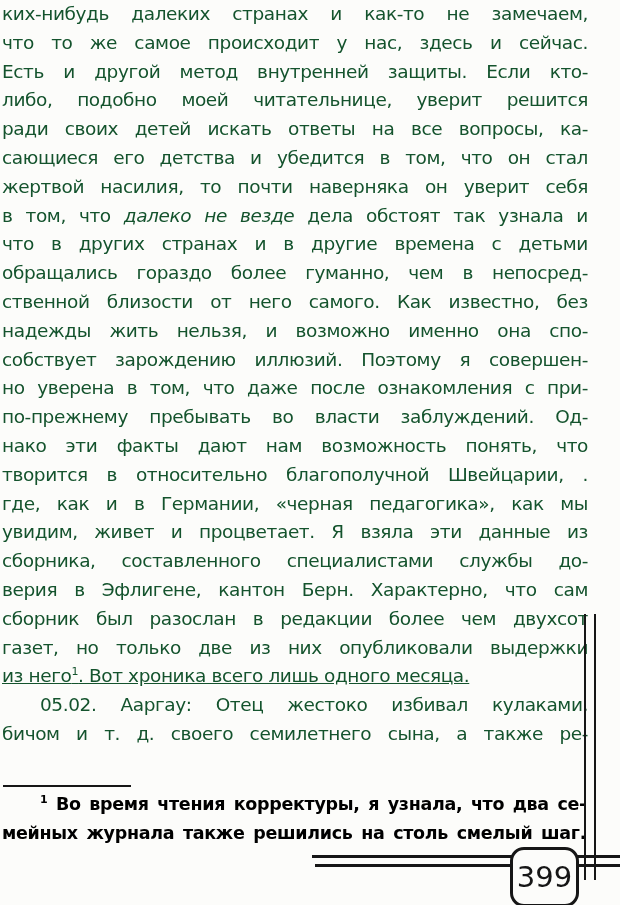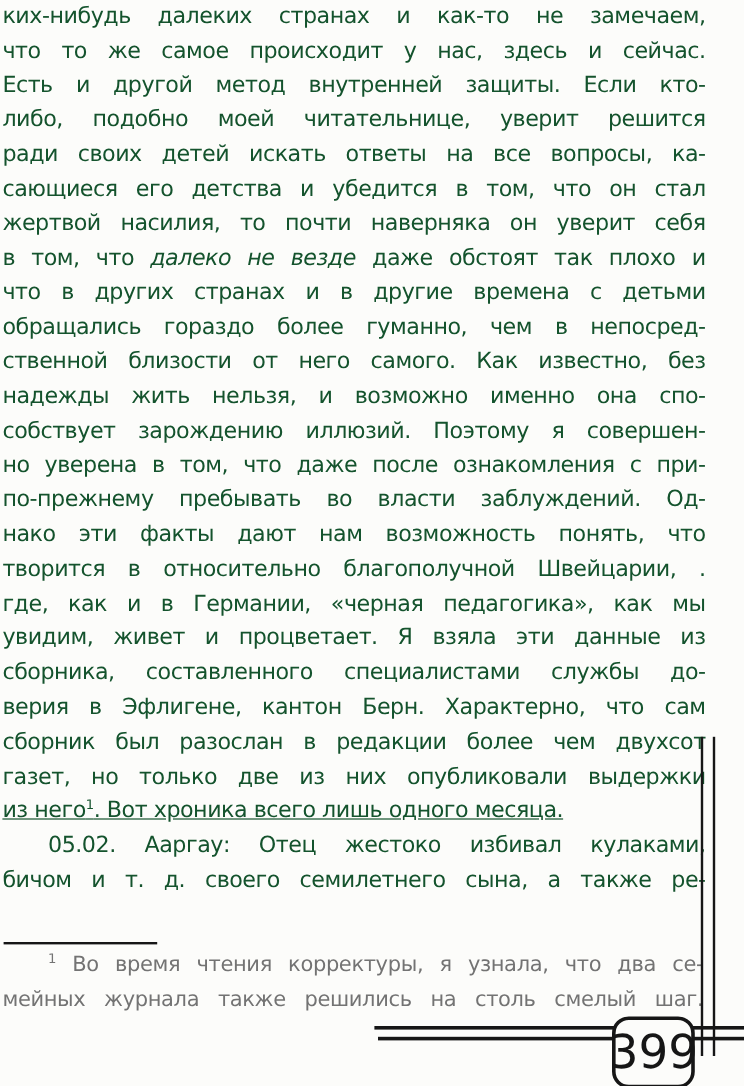--- a/index.html
+++ b/index.html
@@ -56,21 +56,22 @@
     width: 584px;
   }
   .fn-ln {
     font-size: 17.5px;
     line-height: 28.5px;
     height: 28.5px;
     letter-spacing: -0.3px;
     white-space: nowrap;
     text-align: justify;
     text-align-last: justify;
-    color: #737373;
+    color: #000000;
+    font-weight: bold;
   }
   .fn-ln.indent {
     padding-left: 38px;
   }
   .footnote-rule {
     position: absolute;
     left: 3px;
     top: 785px;
     width: 128px;
     height: 2px;
@@ -100,40 +101,40 @@
     height: 54px;
     background: #fcfcfa;
     border: 3.5px solid #161616;
     border-radius: 14px;
     z-index: 5;
     display: flex;
     align-items: center;
     justify-content: center;
   }
   .page-number {
-    font-size: 39px;
+    font-size: 29px;
     letter-spacing: 0px;
     color: #161616;
   }
 </style>
 </head>
 <body>
 
 <div class="page">
 
   <div class="main-text">
     <div class="ln">ких-нибудь далеких странах и как-то не замечаем,</div>
     <div class="ln">что то же самое происходит у нас, здесь и сейчас.</div>
     <div class="ln">Есть и другой метод внутренней защиты. Если кто-</div>
     <div class="ln">либо, подобно моей читательнице, уверит решится</div>
     <div class="ln">ради своих детей искать ответы на все вопросы, ка-</div>
     <div class="ln">сающиеся его детства и убедится в том, что он стал</div>
     <div class="ln">жертвой насилия, то почти наверняка он уверит себя</div>
     <div class="ln">
-      <span>в том, что </span><em>далеко не везде</em><span> даже обстоят так плохо и</span>
+      <span>в том, что </span><em>далеко не везде</em><span> дела обстоят так узнала и</span>
     </div>
     <div class="ln">что в других странах и в другие времена с детьми</div>
     <div class="ln">обращались гораздо более гуманно, чем в непосред-</div>
     <div class="ln">ственной близости от него самого. Как известно, без</div>
     <div class="ln">надежды жить нельзя, и возможно именно она спо-</div>
     <div class="ln">собствует зарождению иллюзий. Поэтому я совершен-</div>
     <div class="ln">но уверена в том, что даже после ознакомления с при-</div>
     <div class="ln">по-прежнему пребывать во власти заблуждений. Од-</div>
     <div class="ln">нако эти факты дают нам возможность понять, что</div>
     <div class="ln">творится в относительно благополучной Швейцарии, .</div>

